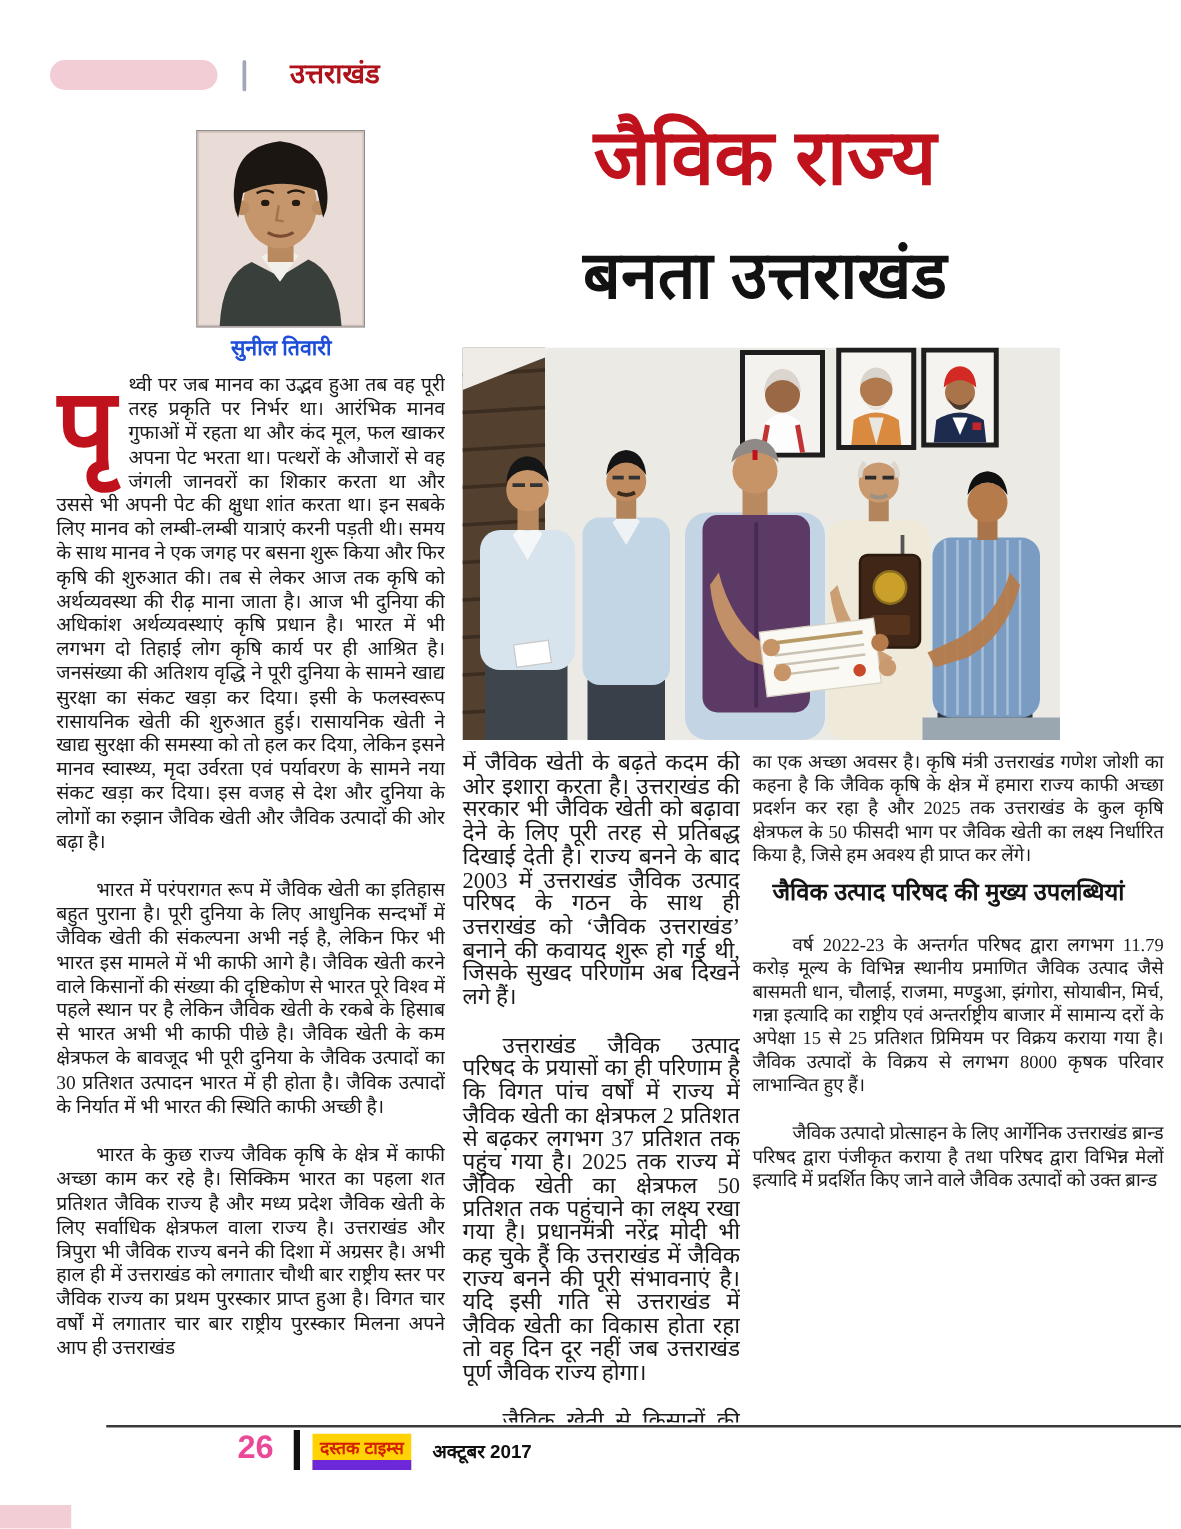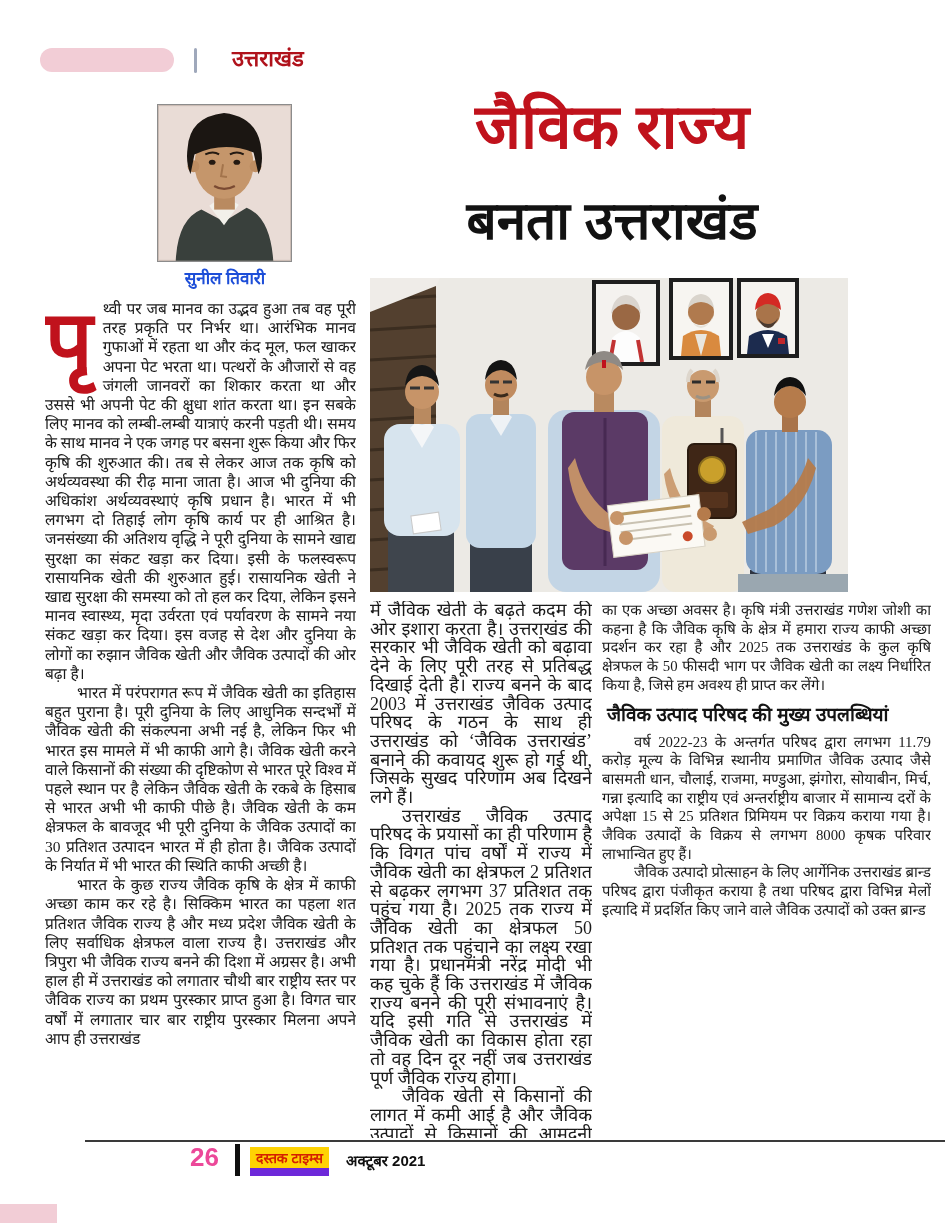--- a/index.html
+++ b/index.html
@@ -17,30 +17,30 @@
   .author-photo svg { display:block; width:100%; height:100%; }
   .author-name { position:absolute; left:118px; top:266px; width:214px; text-align:center; font-size:17px; font-weight:600; color:#1d4ed8; }
   
   .headline { position:absolute; left:358px; top:80px; width:508px; text-align:center;
     font-family:"Liberation Sans","DejaVu Sans",sans-serif; font-weight:900; }
   .headline .l1 { font-size:62px; line-height:94px; color:#c0121c; }
   .headline .l2 { font-size:53px; line-height:94px; color:#121212; }
   
   .col-intro { position:absolute; left:45px; top:299px; width:311px; height:840px; font-size:15.5px; line-height:19.2px; text-align:justify; overflow:hidden; }
   .col-intro p, .cola p, .colb p { margin:0; }
-  p.ind { text-indent:32px; }
+  p.ind { text-indent:32px;margin-top:20px; }
   .dropcap { float:left; font-size:84px; line-height:72px; padding:6px 10px 2px 0; font-weight:700; color:#c0121c;
     font-family:"Liberation Sans","DejaVu Sans",sans-serif; }
   
   .photo-wrap { position:absolute; left:370px; top:278px; width:478px; height:314px; }
   .photo-wrap svg { display:block; width:100%; height:100%; }
   
   .cola { position:absolute; left:370px; top:601px; width:222px; height:537px; font-size:18px; line-height:18.7px; text-align:justify; overflow:hidden; }
   .colb { position:absolute; left:602px; top:601px; width:329px; height:557px; font-size:14.8px; line-height:18.7px; text-align:justify; overflow:hidden; }
-  .subhead { font-family:"Liberation Sans","DejaVu Sans",sans-serif; font-size:19px; line-height:27px; font-weight:700; color:#141414; margin:6px 5px 5px; text-align:left; }
+  .subhead { font-family:"Liberation Sans","DejaVu Sans",sans-serif; font-size:19px; line-height:27px; font-weight:700; color:#141414; margin:6px 16px 5px; text-align:left; }
   
   .footer-rule { position:absolute; left:85px; top:1140px; width:860px; height:2px; background:#3a3a3a; }
   .pageno { position:absolute; left:190px; top:1142px; font-family:"Liberation Sans","DejaVu Sans",sans-serif; font-size:26px; font-weight:800; color:#ec4899; }
   .foot-bar { position:absolute; left:235px; top:1144px; width:5px; height:32px; background:#0f0f0f; }
   .foot-logo { position:absolute; left:250px; top:1147px; background:#ffd303; color:#d42000; font-weight:800; font-size:14px; line-height:18px;
     padding:2px 6px 1px; border-bottom:8px solid #6d28d9; font-family:"Liberation Sans","DejaVu Sans",sans-serif; }
   .foot-date { position:absolute; left:346px; top:1150px; font-size:15px; font-weight:700; color:#0f0f0f; font-family:"Liberation Sans","DejaVu Sans",sans-serif; }
   .corner-pink { position:absolute; left:0; top:1204px; width:57px; height:19px; background:#f2cdd6; }
 </style>
 </head>
@@ -229,16 +229,16 @@
     <p>का एक अच्छा अवसर है। कृषि मंत्री उत्तराखंड गणेश जोशी का कहना है कि जैविक कृषि के क्षेत्र में हमारा राज्य काफी अच्छा प्रदर्शन कर रहा है और 2025 तक उत्तराखंड के कुल कृषि क्षेत्रफल के 50 फीसदी भाग पर जैविक खेती का लक्ष्य निर्धारित किया है, जिसे हम अवश्य ही प्राप्त कर लेंगे।</p>
     <h2 class="subhead">जैविक उत्पाद परिषद की मुख्य उपलब्धियां</h2>
     <p class="ind">वर्ष 2022-23 के अन्तर्गत परिषद द्वारा लगभग 11.79 करोड़ मूल्य के विभिन्न स्थानीय प्रमाणित जैविक उत्पाद जैसे बासमती धान, चौलाई, राजमा, मण्डुआ, झंगोरा, सोयाबीन, मिर्च, गन्ना इत्यादि का राष्ट्रीय एवं अन्तर्राष्ट्रीय बाजार में सामान्य दरों के अपेक्षा 15 से 25 प्रतिशत प्रिमियम पर विक्रय कराया गया है। जैविक उत्पादों के विक्रय से लगभग 8000 कृषक परिवार लाभान्वित हुए हैं।</p>
     <p class="ind">जैविक उत्पादो प्रोत्साहन के लिए आर्गेनिक उत्तराखंड ब्रान्ड परिषद द्वारा पंजीकृत कराया है तथा परिषद द्वारा विभिन्न मेलों इत्यादि में प्रदर्शित किए जाने वाले जैविक उत्पादों को उक्त ब्रान्ड</p>
   </div>
 
   <div class="footer-rule"></div>
   <div class="pageno">26</div>
   <div class="foot-bar"></div>
   <div class="foot-logo">दस्तक टाइम्स</div>
-  <div class="foot-date">अक्टूबर 2021</div>
+  <div class="foot-date">अक्टूबर 2017</div>
   <div class="corner-pink"></div>
 
 </div>
 
 </body></html>

